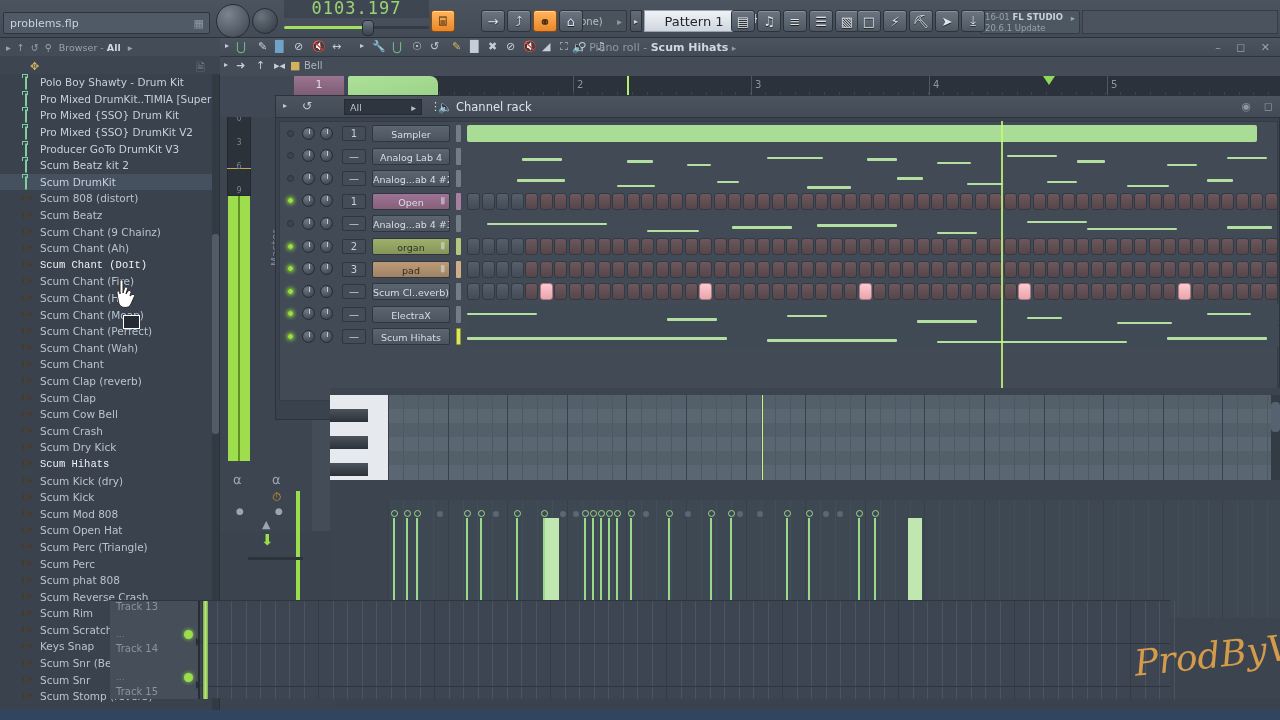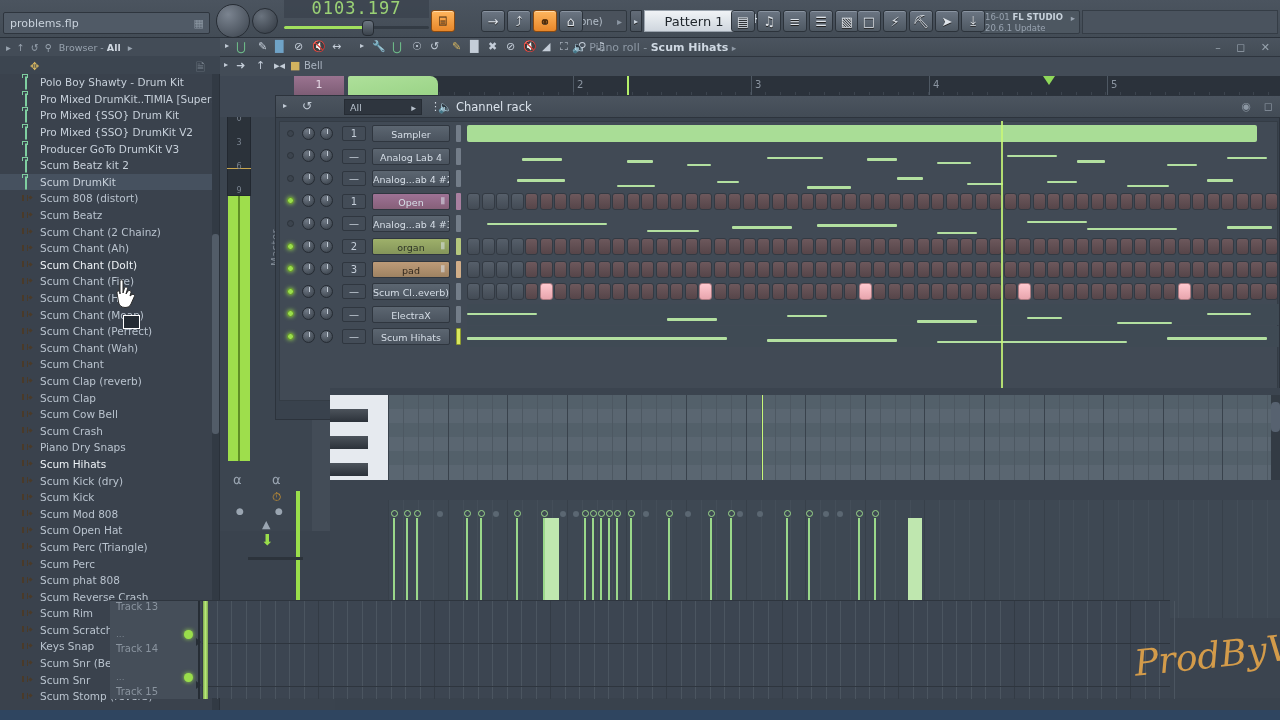--- a/index.html
+++ b/index.html
@@ -65,21 +65,21 @@
                   background:#434c57; color:#98a3af; font-size:9.5px; padding:4px 6px; }
   #browser-head b { color:#cfd7e0; }
   #browser-head2 { position:absolute; left:0; top:18px; width:220px; height:18px;
                    background:#3c4550; }
   #tree { position:absolute; left:0; top:36px; width:213px; height:646px;
           overflow:hidden; }
   .trow { position:relative; height:16.6px; display:flex; align-items:center;
           padding-left:22px; font-size:10.5px; color:#b9c3ce; white-space:nowrap; }
   .trow.folder { color:#c7d0da; }
   .trow.sel { background:#46515f; }
-  .trow.hl { color:#eef2f6; }
+  .trow.hl { color:#eef2f6;font-family:Liberation Mono, monospace; }
   .tico { position:absolute; left:24px; width:11px; height:10px; }
   .trow .label { margin-left:16px; }
   .fico { width:11px; height:9px; border:1.2px solid #7fcfa0; border-radius:1px;
           position:relative; }
   .fico:after{content:"";position:absolute;right:-2px;top:-3px;width:4px;height:3px;
           border:1.2px solid #7fcfa0;border-bottom:none;}
   .sico { width:11px; height:9px; background:#d7b28a; border-radius:1px;
           position:relative; }
   .sico:before{content:"";position:absolute;left:1.5px;top:1.5px;width:1.5px;height:6px;background:#4a3a28;}
   .sico:after{content:"";position:absolute;right:1.5px;top:1.5px;width:1.5px;height:6px;background:#4a3a28;}
@@ -406,21 +406,21 @@
         <div class="trow sample">
           <span class="tico" style="left: 25px;"><span class="sico"><i></i></span></span>
           <span class="label" style="margin-left: 18px;">Scum 808 (distort)</span>
         </div>
         <div class="trow sample">
           <span class="tico" style="left: 25px;"><span class="sico"><i></i></span></span>
           <span class="label" style="margin-left: 18px;">Scum Beatz</span>
         </div>
         <div class="trow sample">
           <span class="tico" style="left: 25px;"><span class="sico"><i></i></span></span>
-          <span class="label" style="margin-left: 18px;">Scum Chant (2 Chainz)</span>
+          <span class="label" style="margin-left: 18px;">Scum Chant (9 Chainz)</span>
         </div>
         <div class="trow sample">
           <span class="tico" style="left: 25px;"><span class="sico"><i></i></span></span>
           <span class="label" style="margin-left: 18px;">Scum Chant (Ah)</span>
         </div>
         <div class="trow sample hl">
           <span class="tico" style="left: 25px;"><span class="sico"><i></i></span></span>
           <span class="label" style="margin-left: 18px;">Scum Chant (DoIt)</span>
         </div>
         <div class="trow sample">
@@ -458,21 +458,21 @@
         <div class="trow sample">
           <span class="tico" style="left: 25px;"><span class="sico"><i></i></span></span>
           <span class="label" style="margin-left: 18px;">Scum Cow Bell</span>
         </div>
         <div class="trow sample">
           <span class="tico" style="left: 25px;"><span class="sico"><i></i></span></span>
           <span class="label" style="margin-left: 18px;">Scum Crash</span>
         </div>
         <div class="trow sample">
           <span class="tico" style="left: 25px;"><span class="sico"><i></i></span></span>
-          <span class="label" style="margin-left: 18px;">Piano Dry Snaps</span>
+          <span class="label" style="margin-left: 18px;">Scum Dry Kick</span>
         </div>
         <div class="trow sample hl">
           <span class="tico" style="left: 25px;"><span class="sico"><i></i></span></span>
           <span class="label" style="margin-left: 18px;">Scum Hihats</span>
         </div>
         <div class="trow sample">
           <span class="tico" style="left: 25px;"><span class="sico"><i></i></span></span>
           <span class="label" style="margin-left: 18px;">Scum Kick (dry)</span>
         </div>
         <div class="trow sample">

